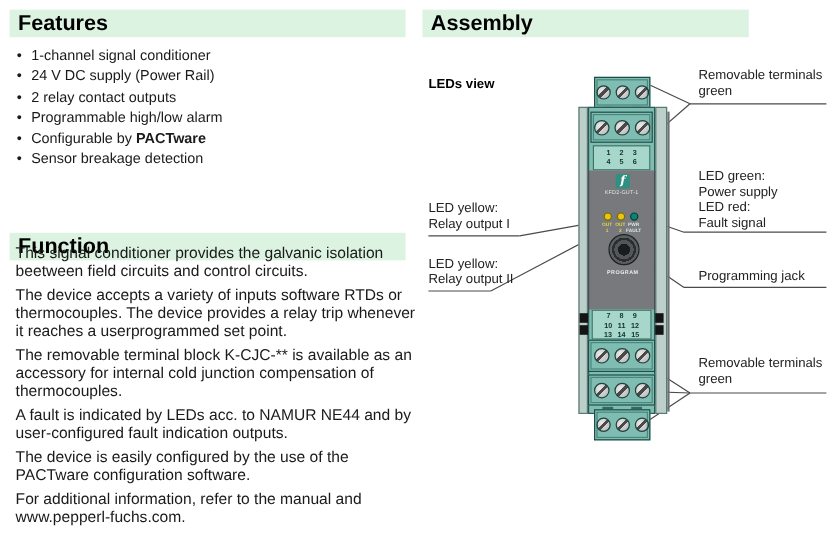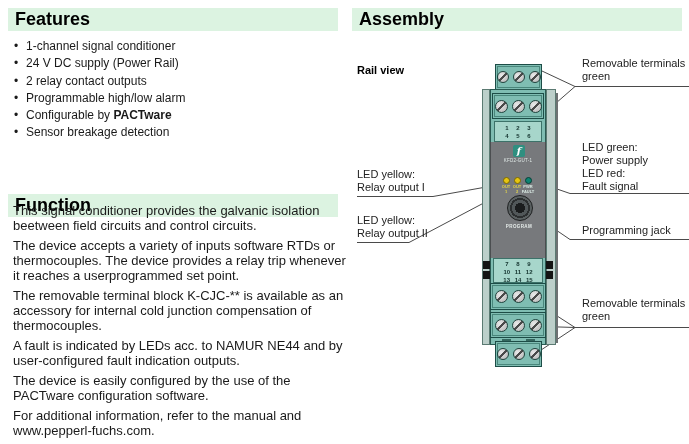--- a/index.html
+++ b/index.html
@@ -8,21 +8,21 @@
     position:relative; width:689px; height:444px; overflow:hidden;
     background:#fff; font-family:"Liberation Sans", sans-serif; color:#1a1a1a;
   }
   .section-bar {
     position:absolute; height:23px; background:#dcf3e1;
     display:flex; align-items:center; padding-left:7px;
     font-size:18px; font-weight:bold; color:#000;
   }
   #features-bar { left:8px; top:8px; width:330px; }
   #function-bar { left:8px; top:170px; width:330px;margin-top:24px; }
-  #assembly-bar { left:352px; top:8px; width:330px; }
+  #assembly-bar { left:352px; top:8px; width:272px; }
 
   .features-list { position:absolute; left:13px; top:38px; width:330px; list-style:none; }
   .features-list li { position:relative; padding-left:13px; font-size:12px; line-height:17.3px; }
   .features-list li::before { content:"\2022"; position:absolute; left:1px; }
 
   .function-text { position:absolute; left:13px; top:203px; width:336px; }
   .function-text p { margin:0 0 5px 0; font-size:13px; line-height:15px; }
 
   .assembly { position:absolute; left:352px; top:31px; width:337px; height:413px; }
   .assembly svg.lines { position:absolute; left:0; top:0; pointer-events:none; }
@@ -118,21 +118,21 @@
         <line x1="5" y1="211.5" x2="57" y2="211.5"></line>
         <line x1="57" y1="211.5" x2="162" y2="156"></line>
         <line x1="223" y1="296.5" x2="337" y2="296.5"></line>
         <line x1="223" y1="296.5" x2="171" y2="263"></line>
         <line x1="223" y1="296.5" x2="177" y2="295"></line>
         <line x1="223" y1="296.5" x2="174" y2="329"></line>
       </g>
     </svg>
 
     <div class="callout bold" style="left:5px; top:33px;">
-      <div>Rail view</div>
+      <div>LEDs view</div>
     </div>
 
     <div class="callout" style="left:230px; top:26px;">
       <div>Removable terminals</div>
       <div>green</div>
     </div>
 
     <div class="callout" style="left:5px; top:137px;">
       <div>LED yellow:</div>
       <div>Relay output I</div>

